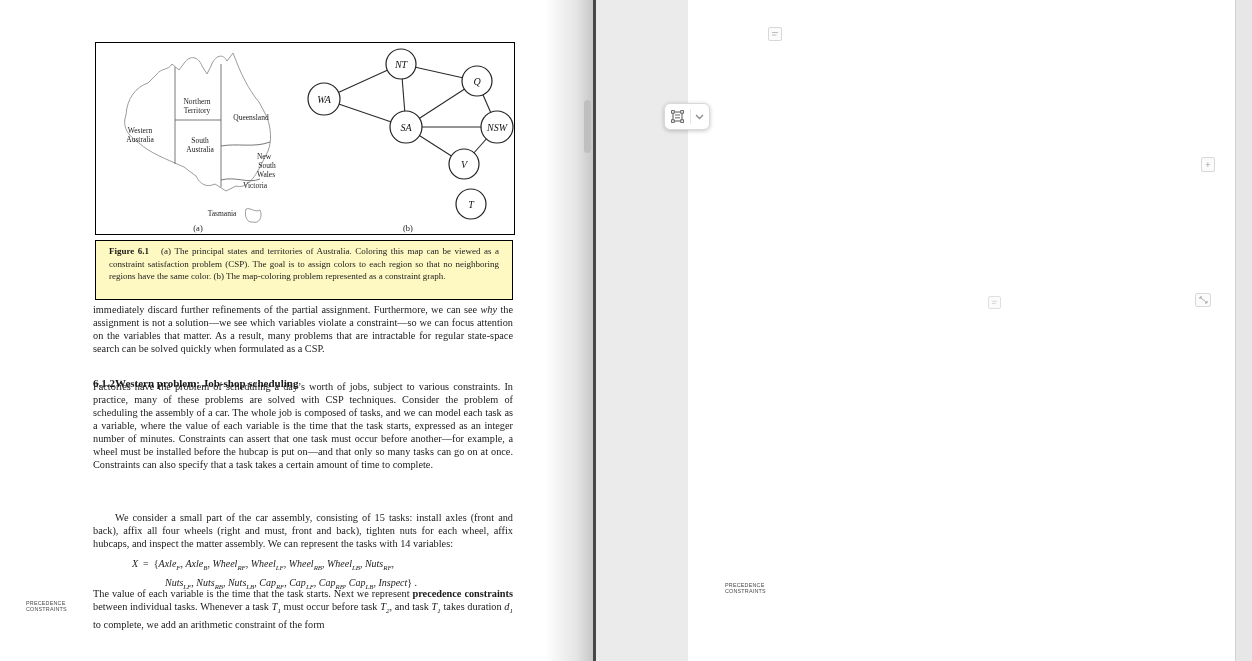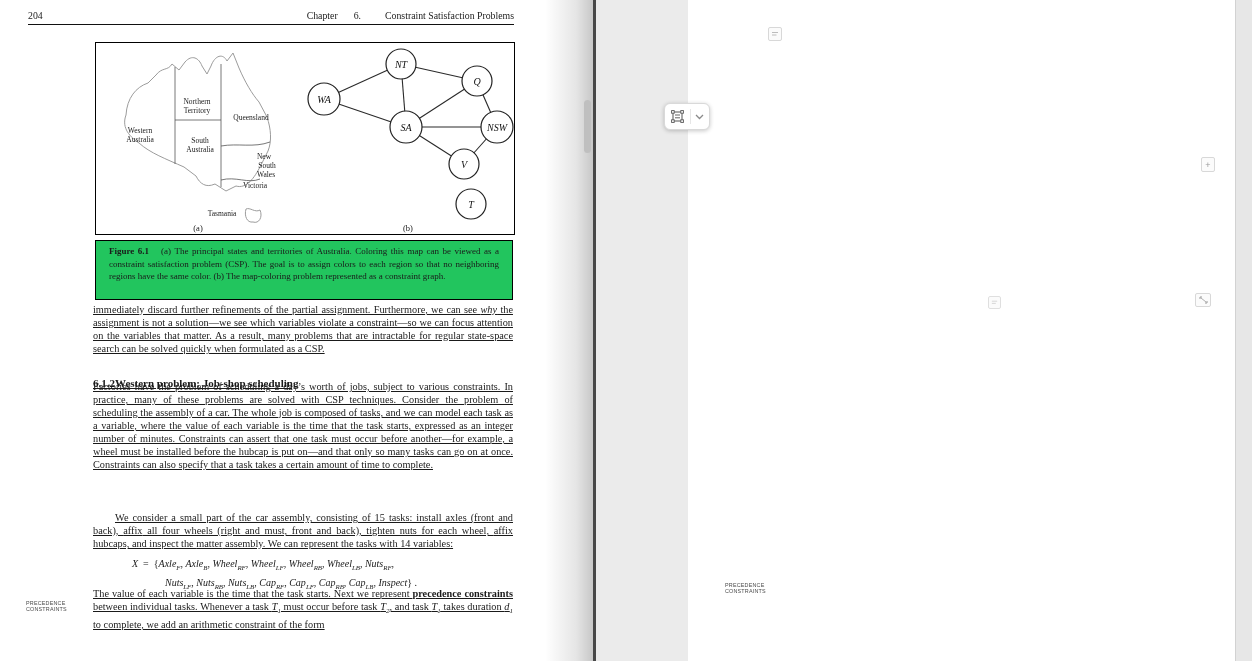--- a/index.html
+++ b/index.html
@@ -24,27 +24,27 @@
   .hdr .pgnum{white-space:pre;}
   .hdr .chlabel{margin-left:auto;}
   .hdr .chnum{margin-left:16px;}
   .hdr .chtitle{margin-left:24px;}
 
   
   .figbox{position:absolute;border:1.5px solid #000;background:#fff;}
   .figbox-left{left:95px;top:42px;width:418px;height:191px;}
   .fig-svg{display:block;width:100%;height:100%;}
 
-  .capbox{position:absolute;border:1.5px solid #000;background:#22c55e;
+  .capbox{position:absolute;border:1.5px solid #000;background:#fef9c3;
           text-align:justify;}
   .capbox-left{left:95px;top:240px;width:418px;height:60px;font-size:9px;line-height:12.6px;padding:4px 13px;box-sizing:border-box;}
   .cap-label{font-weight:bold;margin-right:12px;}
 
   
-  .blk{position:absolute;text-align:justify;text-decoration:underline;}
+  .blk{position:absolute;text-align:justify;}
   .blk-l{left:93px;width:420px;font-size:10.3px;line-height:13px;}
   .heading{font-weight:bold;font-size:11px;text-align:left;}
   .heading .sec-num{margin-right:0;}
   .indent{text-indent:22px;}
   .ital{font-style:italic;}
   .boldw{font-weight:bold;}
 
   
   .math{position:absolute;text-align:left;}
   .math .mv{font-style:italic;}
@@ -109,26 +109,20 @@
         <circle cx="375" cy="161" r="15"></circle>
       </g>
     </g>
   </defs>
 </svg>
 
 <div class="screen">
 
   <div class="page-left">
 
-    <div class="hdr hdr-left">
-      <span class="pgnum">204</span>
-      <span class="chlabel">Chapter</span>
-      <span class="chnum">6.</span>
-      <span class="chtitle">Constraint Satisfaction Problems</span>
-    </div>
 
     <div class="figbox figbox-left">
       <svg class="fig-svg" viewBox="0 0 418 191">
         <use href="#aus-map-pic"></use>
         <g font-family="Liberation Serif,serif" font-size="7.5" fill="#1a1a1a" text-anchor="middle">
           <text x="44" y="90">Western</text>
           <text x="44" y="99">Australia</text>
           <text x="101" y="61">Northern</text>
           <text x="101" y="70">Territory</text>
           <text x="155" y="77">Queensland</text>

